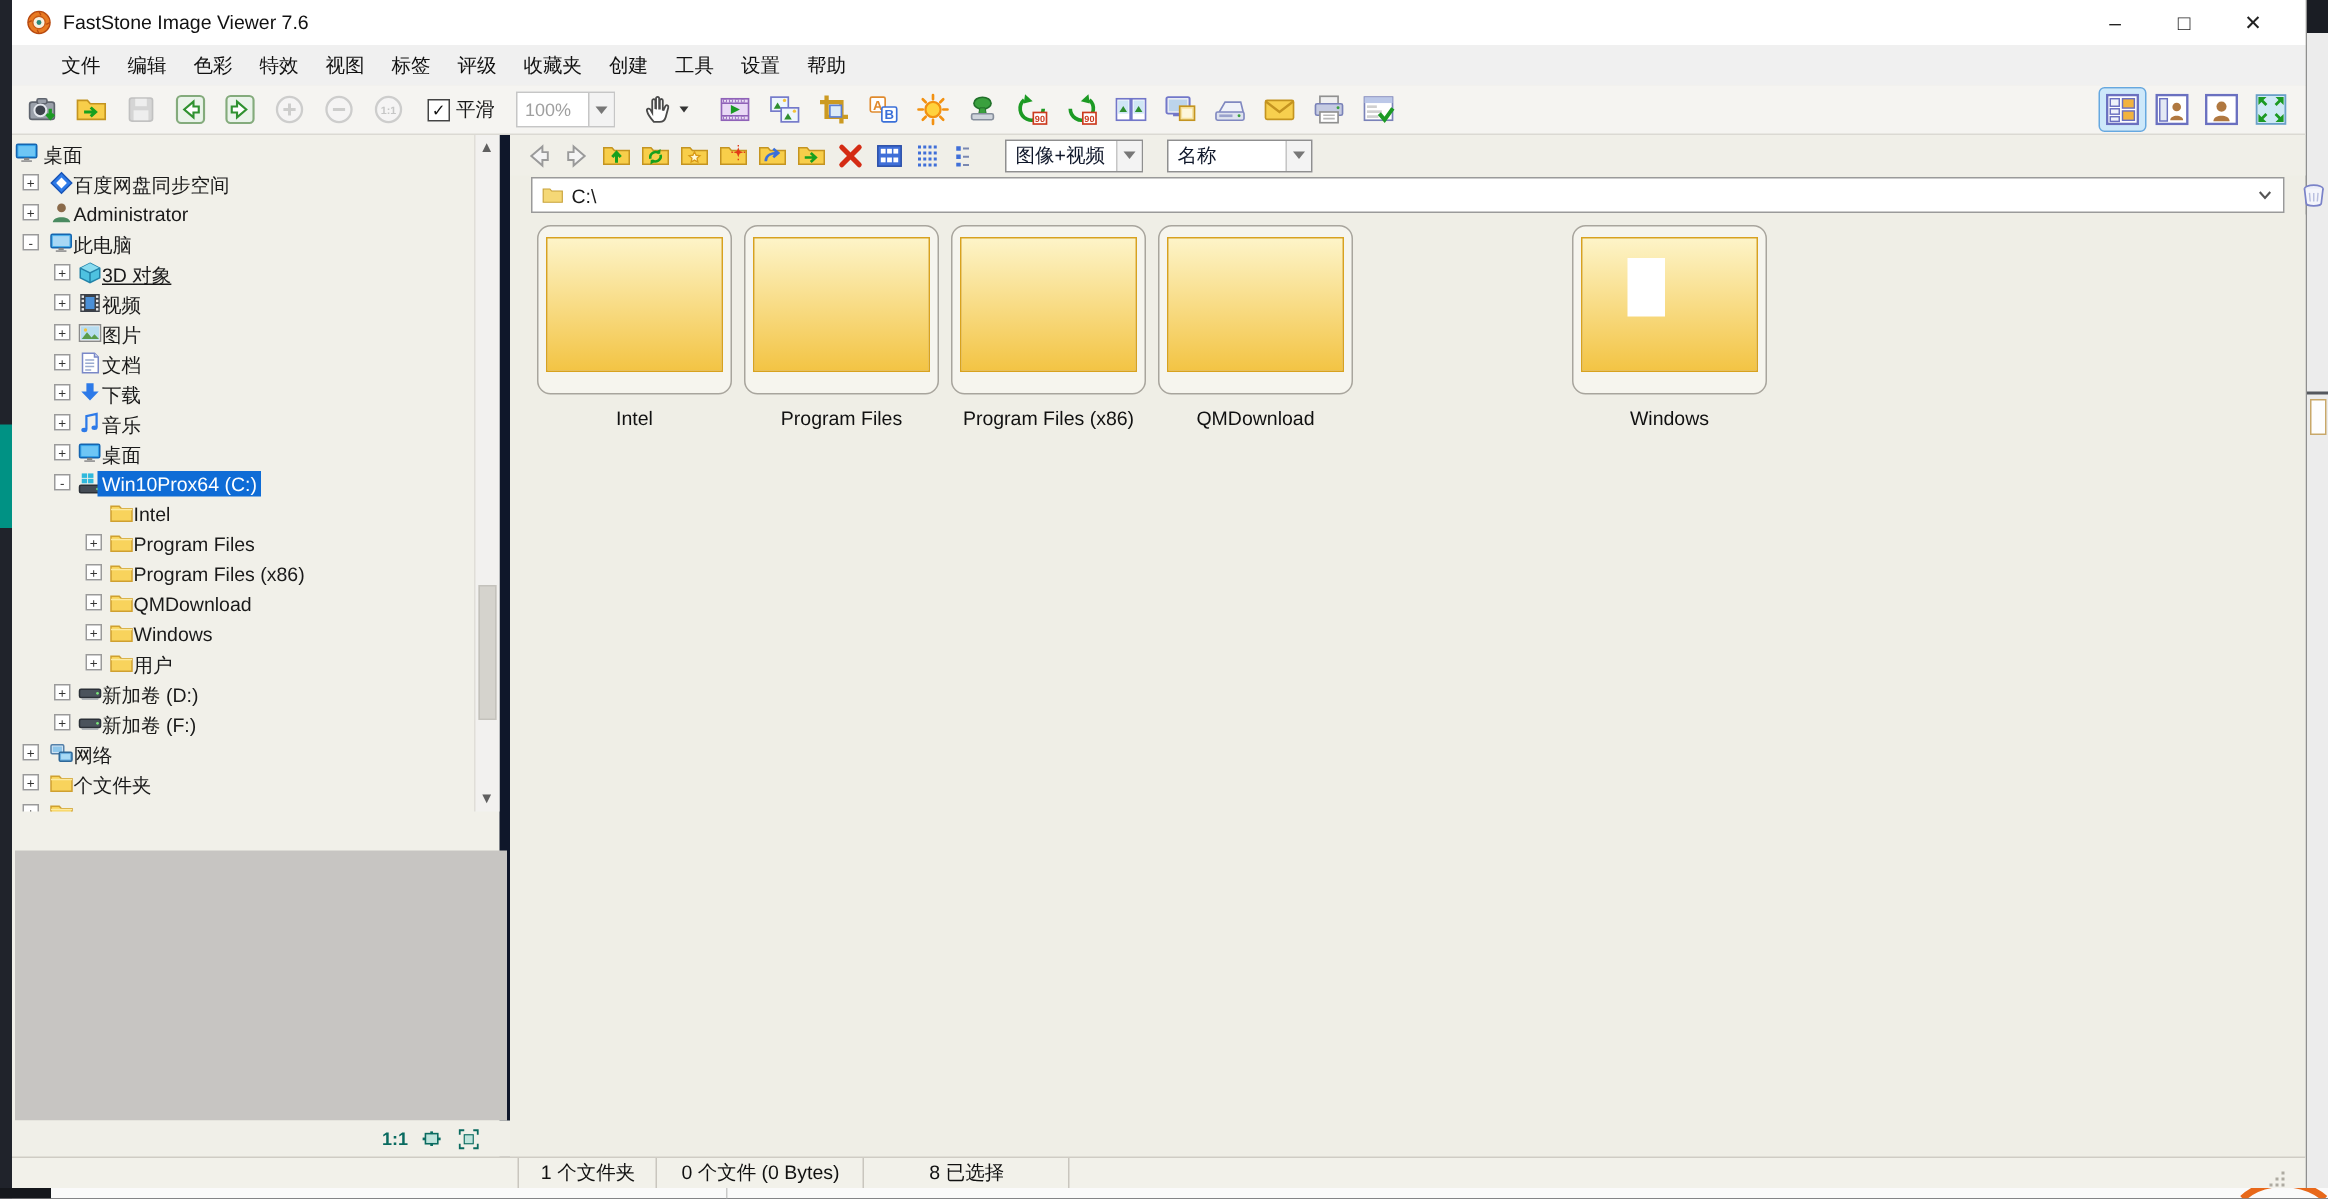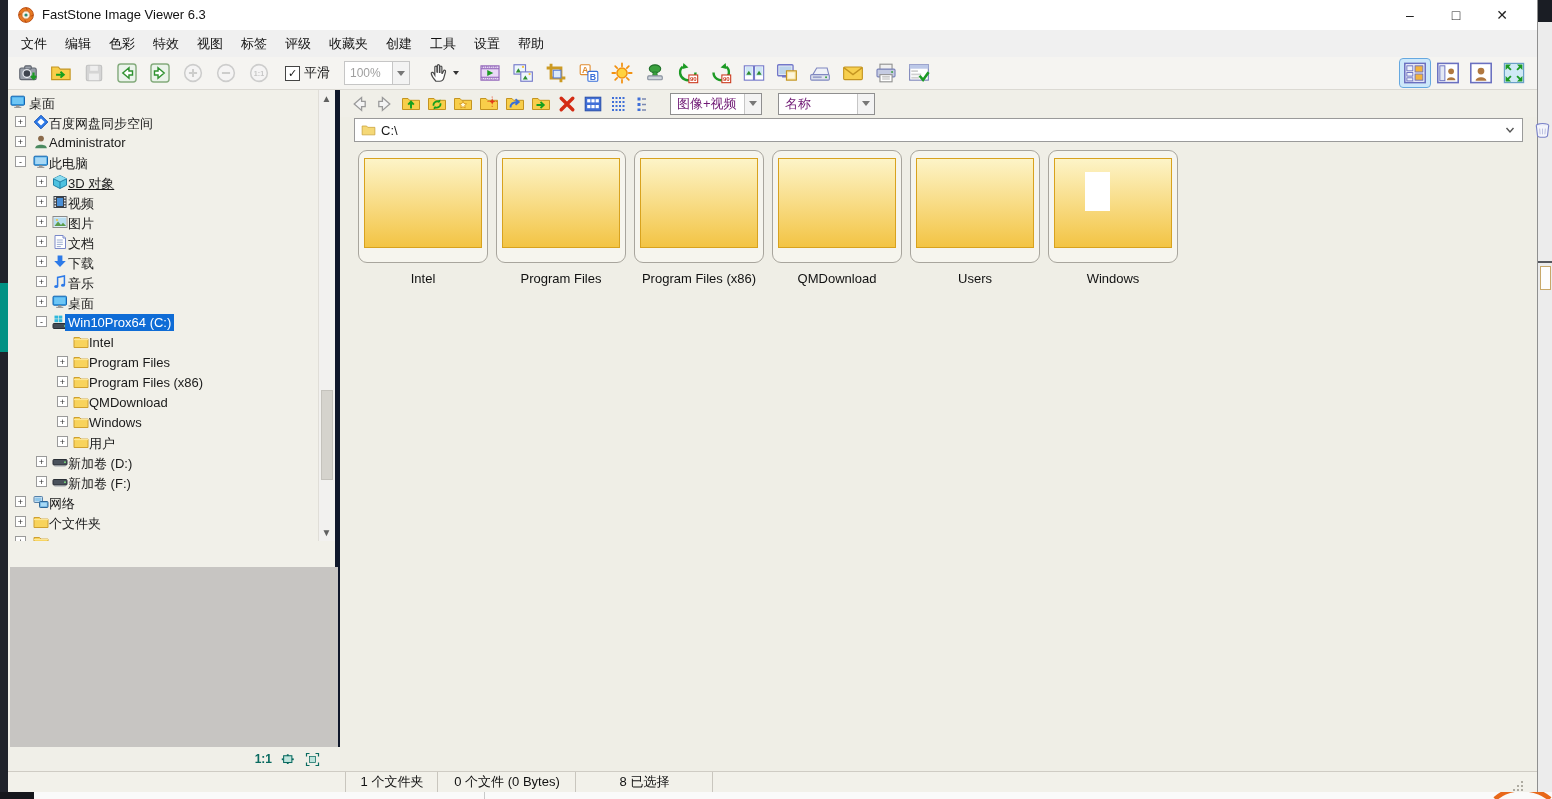--- a/index.html
+++ b/index.html
@@ -22,21 +22,21 @@
   #bottom-orange{position:absolute;left:1492px;top:0;width:60px;height:7px;}
 
   
   #win{position:absolute;left:8px;top:0;width:1529px;height:792px;background:#efeee6;border-right:1px solid #8f8f8f;}
   #titlebar{position:absolute;left:0;top:0;width:100%;height:30px;background:#ffffff;}
   #titlebar .logo{position:absolute;left:9px;top:6px;width:18px;height:18px;}
   #title-text{position:absolute;left:34px;top:7px;font-size:13px;color:#111;}
   #win-controls{position:absolute;right:12px;top:0;height:30px;display:flex;}
   .wc{width:46px;height:30px;display:flex;align-items:center;justify-content:center;font-size:14px;color:#222;cursor:default;}
 
-  #menubar{position:absolute;left:0;top:30px;width:100%;height:27px;background:#f0f0f0;display:flex;align-items:center;padding-left:4px;box-sizing:border-box;}
+  #menubar{position:absolute;left:0;top:30px;width:100%;height:27px;background:#f0f0f0;display:flex;align-items:center;padding-left:24px;box-sizing:border-box;}
   .menu-item{padding:0 9px;font-size:13px;color:#111;}
 
   #toolbar{position:absolute;left:0;top:57px;width:100%;height:33px;background:#f5f4f1;border-bottom:1px solid #dbd9d3;display:flex;align-items:center;padding-left:6px;box-sizing:border-box;}
   .tb-group{display:flex;align-items:center;gap:5px;}
   .tbtn{width:28px;height:26px;display:flex;align-items:center;justify-content:center;border-radius:3px;}
   .tbtn .icon{width:22px;height:22px;}
   .tbtn.disabled{opacity:.9;}
   .tbtn.selected{background:#cde8fa;outline:1px solid #66a8e0;}
   #smooth{display:flex;align-items:center;gap:4px;margin-left:12px;}
   #smooth-box{width:13px;height:13px;border:1px solid #444;background:#fff;display:flex;align-items:center;justify-content:center;font-size:11px;color:#111;font-weight:bold;}
@@ -45,21 +45,21 @@
   .combo-arrow-btn{width:17px;height:100%;border-left:1px solid #c6c6c6;background:#f3f3f3;display:flex;align-items:center;justify-content:center;box-sizing:border-box;}
   .caret{width:0;height:0;border-left:4px solid transparent;border-right:4px solid transparent;border-top:5px solid #777;}
   #hand-btn{margin-left:14px;width:38px;}
   .mini-caret{width:0;height:0;border-left:3.5px solid transparent;border-right:3.5px solid transparent;border-top:4px solid #333;margin-left:3px;}
   #tb-tools{margin-left:14px;}
   #tb-views{margin-left:auto;margin-right:8px;gap:3px;}
   #tb-views .tbtn{width:30px;height:28px;}
   #tb-views .tbtn .icon{width:24px;height:24px;}
 
   
-  #sidebar{position:absolute;left:0;top:90px;width:332px;height:681px;background:#f1f0e9;border-right:5px solid #0f172a;box-sizing:border-box;}
+  #sidebar{position:absolute;left:0;top:90px;width:332px;height:681px;background:#f1f0e9;border-right:7px solid #0f172a;box-sizing:border-box;}
   #tree{position:absolute;left:0;top:0;width:316px;height:451px;overflow:hidden;}
   .tree-row{position:absolute;left:0;height:20px;width:100%;display:flex;align-items:center;}
   .expand-box{position:absolute;width:11px;height:11px;border:1px solid #9a9a9a;background:#fff;font-size:9px;line-height:10px;text-align:center;color:#333;top:4px;box-sizing:border-box;}
   .t-icon{position:absolute;width:16px;height:16px;top:2px;}
   .t-label{position:absolute;top:2px;font-size:13px;white-space:nowrap;padding:1px 3px;}
   .t-label.selected{background:#0f6cd6;color:#fff;}
   #tree-scrollbar{position:absolute;right:0;top:0;width:16px;height:451px;background:#f2f1ef;border-left:1px solid #e0ded8;}
   .sb-arrow{position:absolute;left:2px;width:11px;height:11px;color:#606060;font-size:10px;line-height:11px;text-align:center;}
   .sb-arrow.up{top:3px;} .sb-arrow.down{bottom:3px;}
   .sb-thumb{position:absolute;left:2px;top:300px;width:12px;height:90px;background:#d5d3cd;border:1px solid #c4c2bc;box-sizing:border-box;}
@@ -71,21 +71,21 @@
   #zoom-ratio{color:#0a6b60;font-weight:bold;font-size:12px;}
   .pz{width:15px;height:15px;}
 
   
   #main{position:absolute;left:332px;top:90px;width:1197px;height:681px;}
   #navbar{position:absolute;left:0;top:0;width:100%;height:27px;background:#f0efe8;display:flex;align-items:center;padding-left:8px;box-sizing:border-box;}
   #nav-buttons{display:flex;align-items:center;gap:4px;}
   #nav-buttons .tbtn{width:22px;height:24px;}
   #nav-buttons .tbtn .icon{width:20px;height:20px;}
   .combo{height:22px;background:#fff;border:1px solid #8f8f8f;display:flex;align-items:center;box-sizing:border-box;}
-  .combo .val{flex:1;padding-left:6px;font-size:13px;color:#701a75;white-space:nowrap;}
+  .combo .val{flex:1;padding-left:6px;font-size:13px;color:#0f172a;white-space:nowrap;}
   #filter-combo{margin-left:14px;width:92px;}
   #sort-combo{margin-left:16px;width:97px;}
   #addressbar{position:absolute;left:0;top:27px;width:100%;height:26px;}
   #addr-input{position:absolute;left:14px;top:1px;width:1169px;height:24px;background:#fff;border:1px solid #9a9a9a;box-sizing:border-box;display:flex;align-items:center;padding:0 6px;}
   #addr-input .icon{width:15px;height:15px;margin-right:5px;}
   #addr-chevron{margin-left:auto;width:12px;height:12px;}
   #trash-btn{position:absolute;left:1190px;top:1px;width:25px;height:24px;}
   #trash-btn .icon{width:19px;height:19px;}
 
   #content{position:absolute;left:0;top:53px;width:100%;height:628px;background:#efeee6;}
@@ -123,21 +123,21 @@
 
   <div id="titlebar">
     <span class="icon logo">
         <svg viewBox="0 0 20 20">
           <circle cx="10" cy="10" r="8.2" fill="#e87a22" stroke="#b84a10"></circle>
           <circle cx="10" cy="10" r="4.6" fill="#f8f0e0" stroke="#c85a14"></circle>
           <circle cx="10" cy="10" r="1.8" fill="#2a8a78"></circle>
           <path d="M10 1.8 l1.4 2.8 M18.2 10 l-2.8 1.4 M10 18.2 l-1.4 -2.8 M1.8 10 l2.8 -1.4" stroke="#b84a10"></path>
         </svg>
       </span>
-    <span id="title-text">FastStone Image Viewer 6.3</span>
+    <span id="title-text">FastStone Image Viewer 7.6</span>
     <div id="win-controls">
       <div class="wc">–</div>
       <div class="wc">□</div>
       <div class="wc">✕</div>
     </div>
   </div>
 
   <div id="menubar">
       <span class="menu-item">文件</span>
       <span class="menu-item">编辑</span>
@@ -923,26 +923,20 @@
             <div class="thumb-img"></div>
           </div>
           <div class="thumb-label">Program Files (x86)</div>
         </div>
         <div class="thumb" style="left: 432px;">
           <div class="thumb-box">
             <div class="thumb-img"></div>
           </div>
           <div class="thumb-label">QMDownload</div>
         </div>
-        <div class="thumb" style="left: 570px;">
-          <div class="thumb-box">
-            <div class="thumb-img"></div>
-          </div>
-          <div class="thumb-label">Users</div>
-        </div>
         <div class="thumb" style="left: 708px;">
           <div class="thumb-box">
             <div class="thumb-img">
               <div class="thumb-overlay"></div>
             </div>
           </div>
           <div class="thumb-label">Windows</div>
         </div>
       </div>
   </div>

